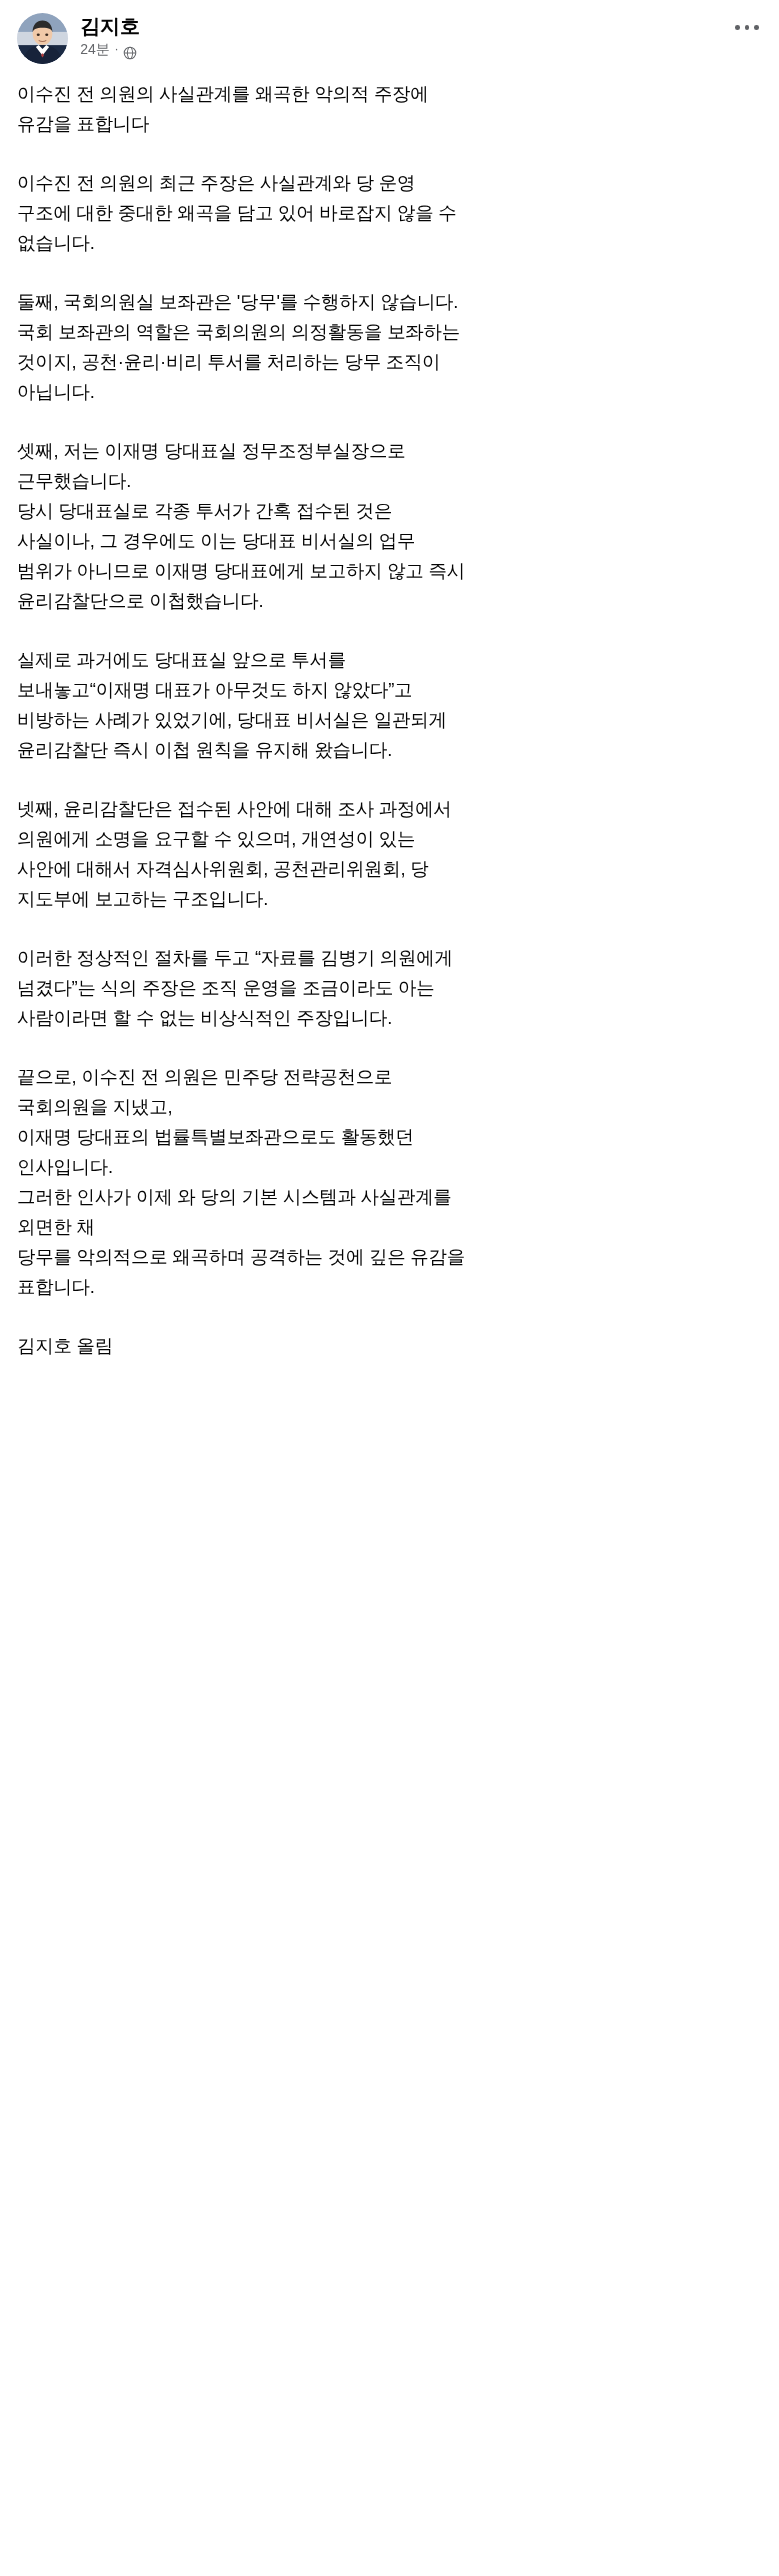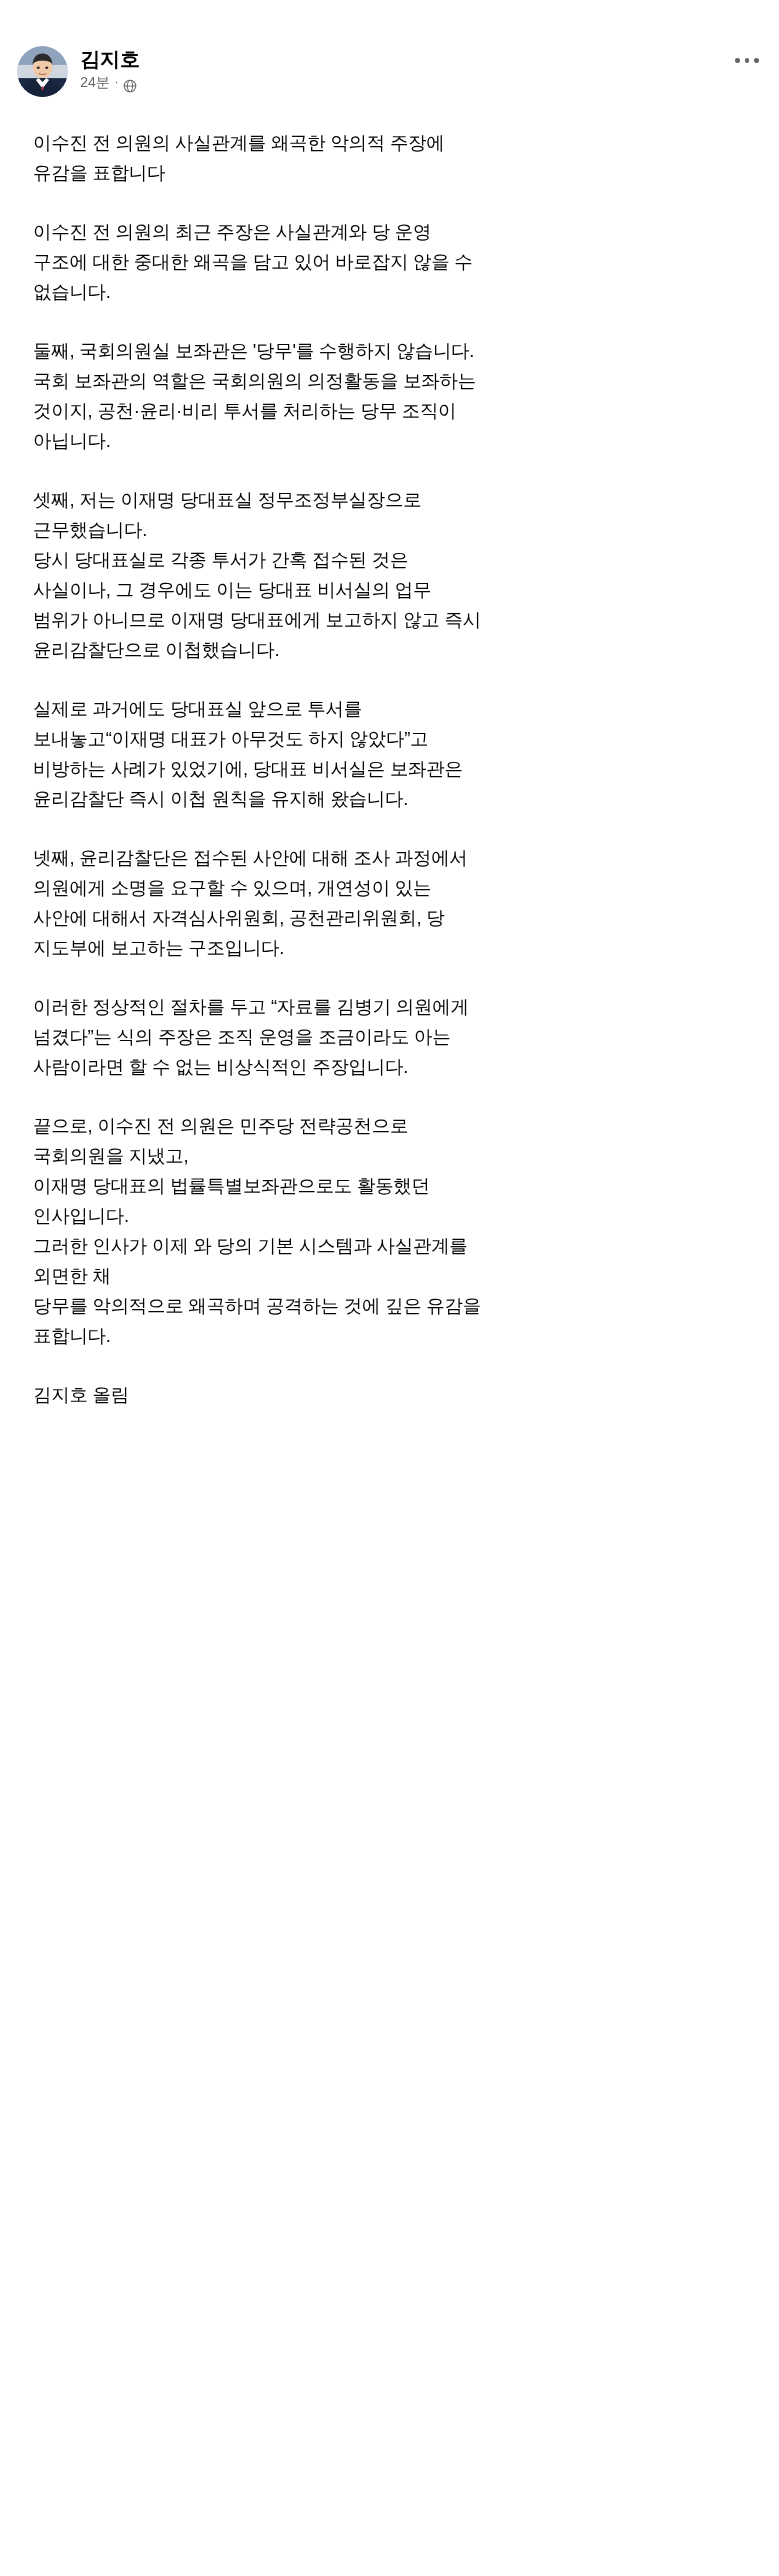--- a/index.html
+++ b/index.html
@@ -18,21 +18,20 @@
     width: 780px;
     box-sizing: border-box;
     background: #ffffff;
   }
   
   .post-header {
     display: flex;
     align-items: flex-start;
     padding: 13.2px 17px 3.8px 17px;
     position: relative;
-    margin-top: 33px;
   }
   .avatar-wrap {
     width: 51px;
     height: 51px;
     border-radius: 50%;
     overflow: hidden;
     flex: 0 0 51px;
     background: #dfe3ee;
     position: relative;
   }
@@ -93,21 +92,21 @@
   
   .post-body {
     padding: 11.3px 17px 19px 17px;
     font-size: 18.4px;
     line-height: 30px;
     color: #050505;
     letter-spacing: -0.2px;
     word-break: keep-all;
   }
   .para {
-    margin: 16px;
+    margin: 0;
     white-space: pre-wrap;
   }
   .para.spaced {
     margin-top: 29px;
   }
 </style>
 </head>
 <body>
 
 <div class="post">
@@ -170,21 +169,21 @@
 것이지, 공천·윤리·비리 투서를 처리하는 당무 조직이
 아닙니다.</p>
     <p class="para spaced">셋째, 저는 이재명 당대표실 정무조정부실장으로
 근무했습니다.
 당시 당대표실로 각종 투서가 간혹 접수된 것은
 사실이나, 그 경우에도 이는 당대표 비서실의 업무
 범위가 아니므로 이재명 당대표에게 보고하지 않고 즉시
 윤리감찰단으로 이첩했습니다.</p>
     <p class="para spaced">실제로 과거에도 당대표실 앞으로 투서를
 보내놓고“이재명 대표가 아무것도 하지 않았다”고
-비방하는 사례가 있었기에, 당대표 비서실은 보좌관은
+비방하는 사례가 있었기에, 당대표 비서실은 일관되게
 윤리감찰단 즉시 이첩 원칙을 유지해 왔습니다.</p>
     <p class="para spaced">넷째, 윤리감찰단은 접수된 사안에 대해 조사 과정에서
 의원에게 소명을 요구할 수 있으며, 개연성이 있는
 사안에 대해서 자격심사위원회, 공천관리위원회, 당
 지도부에 보고하는 구조입니다.</p>
     <p class="para spaced">이러한 정상적인 절차를 두고 “자료를 김병기 의원에게
 넘겼다”는 식의 주장은 조직 운영을 조금이라도 아는
 사람이라면 할 수 없는 비상식적인 주장입니다.</p>
     <p class="para spaced">끝으로, 이수진 전 의원은 민주당 전략공천으로
 국회의원을 지냈고,

